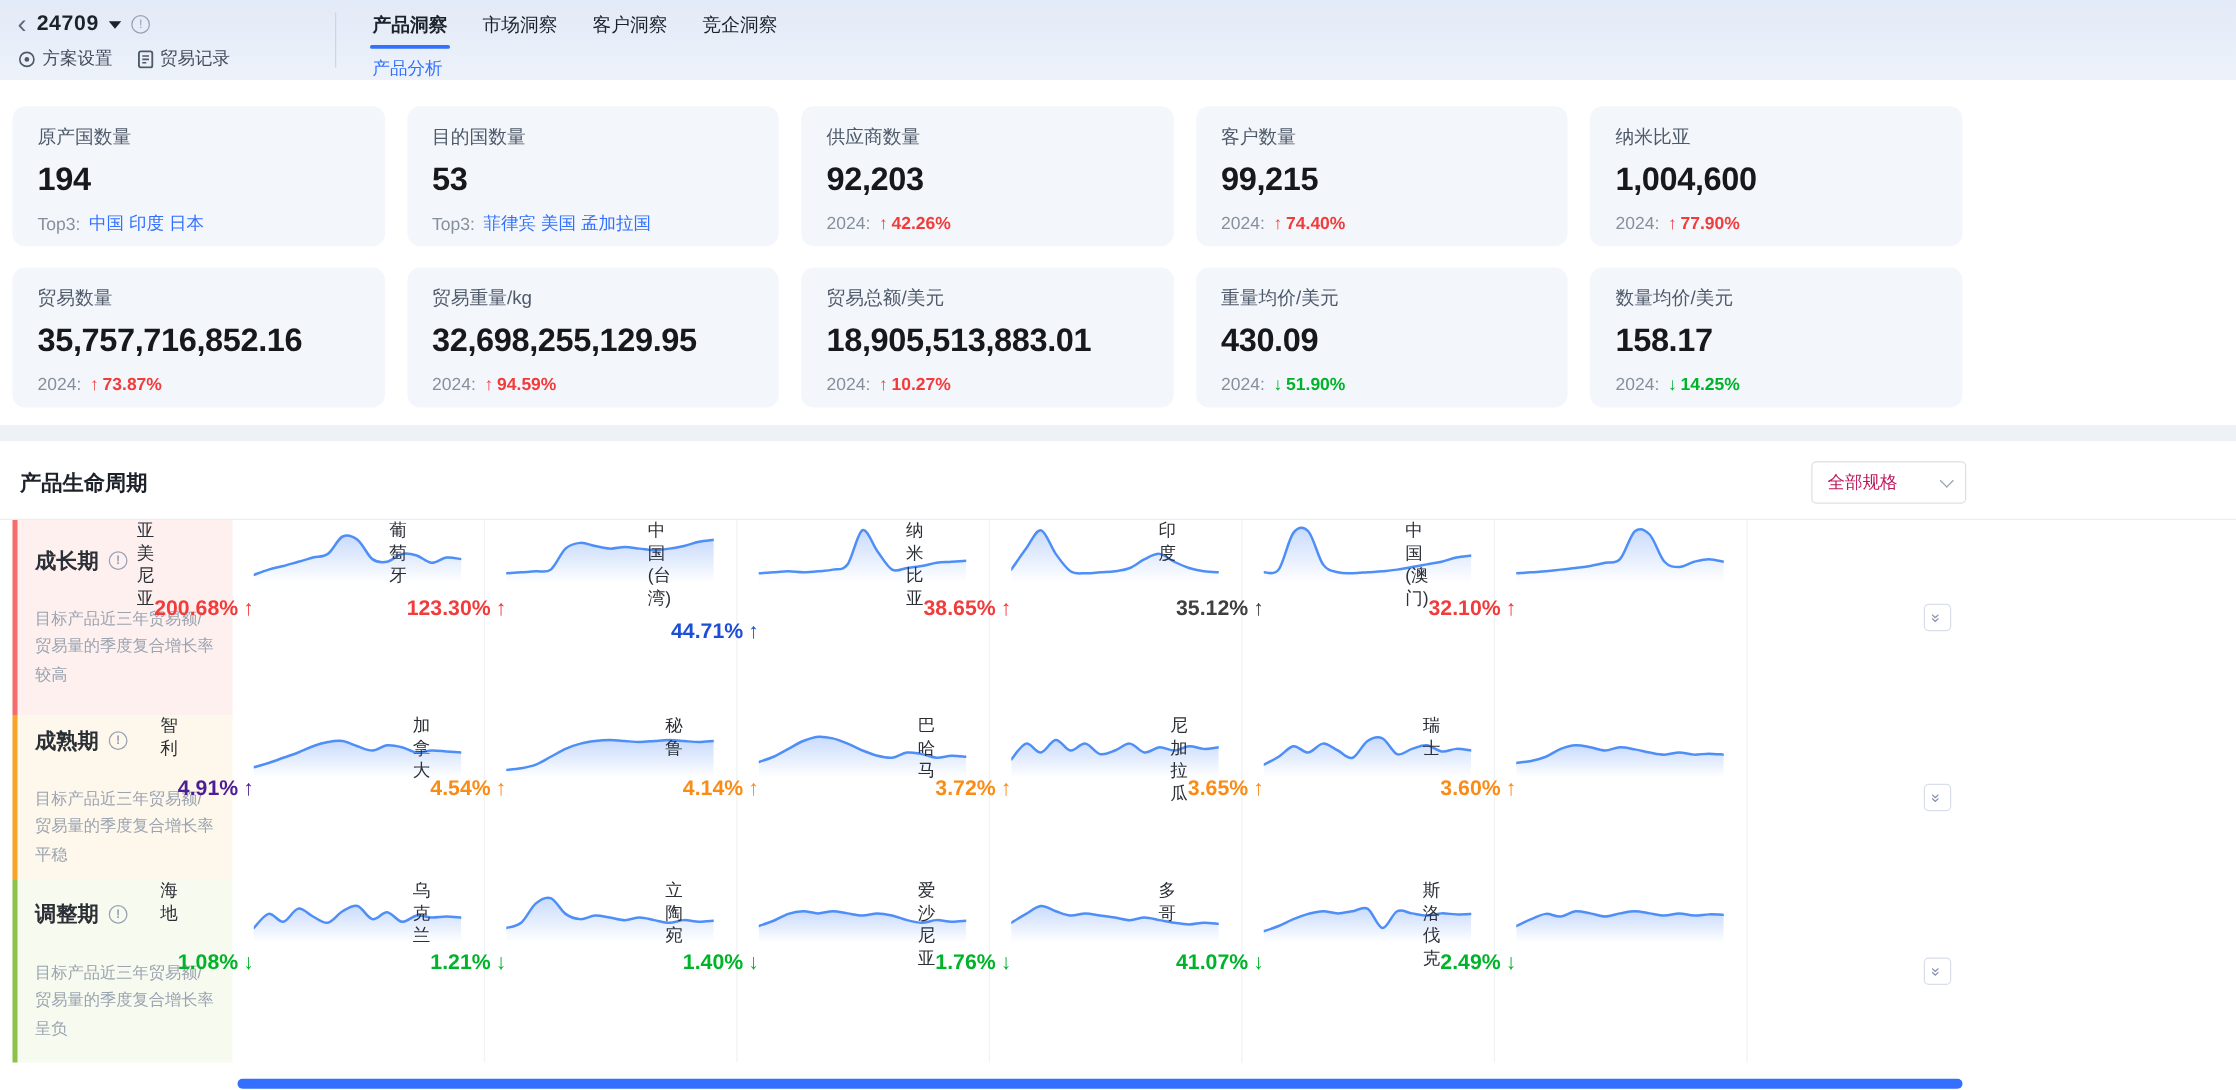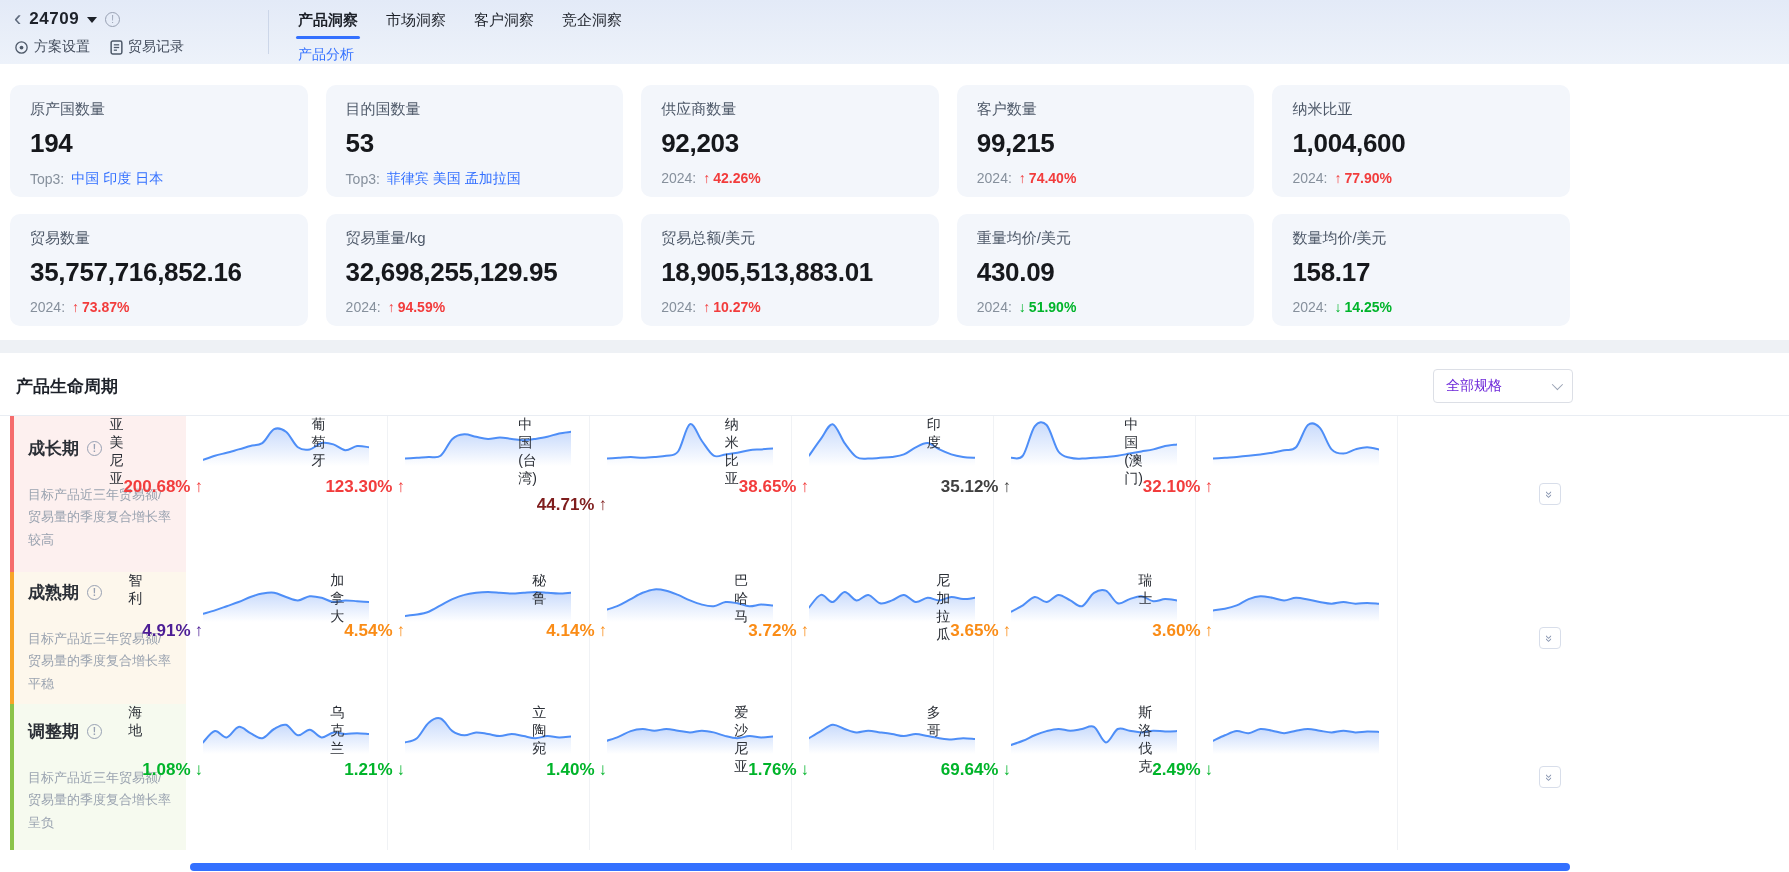--- a/index.html
+++ b/index.html
@@ -38,23 +38,23 @@
   .top3-link { color:#3370ff; margin-right:4px; cursor:pointer; }
   .delta { font-weight:bold; display:flex; gap:3px; align-items:center; }
   .delta.up { color:#f23c3c; }
   .delta.down { color:#00b42a; }
   .arrow { font-weight:bold; }
 
   
   .lifecycle-panel { margin-top:13px; background:#fff; height:522px; padding:12px 0 0 10px; position:relative; }
   .lc-header { display:flex; justify-content:space-between; align-items:center; padding:4px 216px 12px 6px;font-family:Liberation Mono, monospace; }
   .lc-title { font-size:17px; font-weight:bold; }
-  .lc-select { width:140px; height:34px; border:1px solid #dcdfe6; border-radius:4px; background:#fff;
+  .lc-select { width:124px; height:34px; border:1px solid #dcdfe6; border-radius:4px; background:#fff;
     display:flex; align-items:center; justify-content:space-between; padding:0 12px; font-size:14px;
-    color:#6d28d9; cursor:pointer; }
+    color:#be185d; cursor:pointer; }
   .select-chevron { width:8px; height:8px; border-right:1.5px solid #98a1b3; border-bottom:1.5px solid #98a1b3;
     transform:rotate(45deg) translateY(-2px); }
   .lc-divider { height:1px; background:#e9edf3; margin-left:-10px; }
   .lc-row { display:flex; width:1563px; }
   .lc-stage { width:176px; border-left:4px solid; padding:0 14px; display:flex; flex-direction:column;
     justify-content:center; flex-shrink:0; }
   .stage-title { font-size:17px; font-weight:bold; color:#2b2f36; display:flex; gap:8px; align-items:center; }
   .stage-desc { margin-top:24px; font-size:13px; color:#9aa3b0; line-height:1.72; }
   .lc-charts { flex:1; display:flex; }
   .lc-cell { width:202px; border-right:1px solid #f0f2f5; padding:0 18px 12px; display:flex;
@@ -268,21 +268,21 @@
               <span>123.30%</span>
               <span class="arrow">↑</span>
             </div>
             <div class="sparkline"><svg width="166" height="50" viewBox="0 0 166 50">
                 <path d="M0,42.6C2.0,42.5,8.0,42.1,11.9,41.8C15.8,41.5,19.8,41.4,23.7,41C27.6,40.6,31.7,42.7,35.6,39.7C39.6,36.7,43.5,26.5,47.4,22.9C51.3,19.3,55.3,18.6,59.3,18.3C63.3,18.0,67.1,20.0,71.1,20.8C75.0,21.6,79.0,22.8,83,22.9C87.0,23.0,91.0,21.6,94.9,21.6C98.9,21.6,102.8,22.5,106.7,22.9C110.7,23.3,114.6,24.2,118.6,24.2C122.5,24.2,126.5,23.5,130.4,22.9C134.4,22.3,138.4,21.7,142.3,20.8C146.3,19.9,150.2,18.2,154.1,17.4C158.0,16.6,164.0,16.1,166,15.8L166,50L0,50Z" fill="url(#sparkFill)"></path>
                 <path d="M0,42.6C2.0,42.5,8.0,42.1,11.9,41.8C15.8,41.5,19.8,41.4,23.7,41C27.6,40.6,31.7,42.7,35.6,39.7C39.6,36.7,43.5,26.5,47.4,22.9C51.3,19.3,55.3,18.6,59.3,18.3C63.3,18.0,67.1,20.0,71.1,20.8C75.0,21.6,79.0,22.8,83,22.9C87.0,23.0,91.0,21.6,94.9,21.6C98.9,21.6,102.8,22.5,106.7,22.9C110.7,23.3,114.6,24.2,118.6,24.2C122.5,24.2,126.5,23.5,130.4,22.9C134.4,22.3,138.4,21.7,142.3,20.8C146.3,19.9,150.2,18.2,154.1,17.4C158.0,16.6,164.0,16.1,166,15.8" fill="none" stroke="#4e8ef7" stroke-width="2" stroke-linecap="round"></path>
               </svg></div>
           </div>
           <div class="lc-cell">
             <div class="cell-country">中国(台湾)</div>
-            <div class="cell-pct" style="color: #7f1d1d; margin-top: 42px;">
+            <div class="cell-pct" style="color: #1d4ed8; margin-top: 42px;">
               <span>44.71%</span>
               <span class="arrow">↑</span>
             </div>
             <div class="sparkline"><svg width="166" height="50" viewBox="0 0 166 50">
                 <path d="M0,42.6C2.0,42.5,8.0,42.1,11.9,41.8C15.8,41.5,19.8,41.0,23.7,41C27.6,41.0,31.7,41.8,35.6,41.8C39.6,41.8,43.5,41.4,47.4,41C51.3,40.6,55.3,40.6,59.3,39.7C63.3,38.8,67.1,40.8,71.1,35.5C75.0,30.3,79.0,9.9,83,8.2C87.0,6.4,91.0,19.8,94.9,25C98.9,30.3,102.8,37.5,106.7,39.7C110.7,41.9,114.6,38.9,118.6,38.4C122.5,37.9,126.5,37.5,130.4,36.8C134.4,36.1,138.4,34.8,142.3,34.2C146.3,33.6,150.2,33.7,154.1,33.4C158.0,33.1,164.0,32.7,166,32.6L166,50L0,50Z" fill="url(#sparkFill)"></path>
                 <path d="M0,42.6C2.0,42.5,8.0,42.1,11.9,41.8C15.8,41.5,19.8,41.0,23.7,41C27.6,41.0,31.7,41.8,35.6,41.8C39.6,41.8,43.5,41.4,47.4,41C51.3,40.6,55.3,40.6,59.3,39.7C63.3,38.8,67.1,40.8,71.1,35.5C75.0,30.3,79.0,9.9,83,8.2C87.0,6.4,91.0,19.8,94.9,25C98.9,30.3,102.8,37.5,106.7,39.7C110.7,41.9,114.6,38.9,118.6,38.4C122.5,37.9,126.5,37.5,130.4,36.8C134.4,36.1,138.4,34.8,142.3,34.2C146.3,33.6,150.2,33.7,154.1,33.4C158.0,33.1,164.0,32.7,166,32.6" fill="none" stroke="#4e8ef7" stroke-width="2" stroke-linecap="round"></path>
               </svg></div>
           </div>
           <div class="lc-cell">
             <div class="cell-country">纳米比亚</div>
@@ -455,21 +455,21 @@
               <span class="arrow">↓</span>
             </div>
             <div class="sparkline"><svg width="166" height="50" viewBox="0 0 166 50">
                 <path d="M0,34.2C2.0,33.0,8.0,29.3,11.9,27.1C15.8,24.9,19.8,21.2,23.7,20.8C27.6,20.4,31.7,23.7,35.6,25C39.6,26.3,43.5,28.1,47.4,28.4C51.3,28.7,55.3,26.7,59.3,26.7C63.3,26.7,67.1,27.8,71.1,28.4C75.0,28.9,79.0,29.4,83,30C87.0,30.6,91.0,32.1,94.9,32.1C98.9,32.1,102.8,30.0,106.7,30C110.7,30.0,114.6,31.4,118.6,32.1C122.5,32.8,126.5,33.6,130.4,34.2C134.4,34.8,138.4,35.5,142.3,35.5C146.3,35.5,150.2,34.3,154.1,34.2C158.0,34.1,164.0,35.0,166,35.1L166,50L0,50Z" fill="url(#sparkFill)"></path>
                 <path d="M0,34.2C2.0,33.0,8.0,29.3,11.9,27.1C15.8,24.9,19.8,21.2,23.7,20.8C27.6,20.4,31.7,23.7,35.6,25C39.6,26.3,43.5,28.1,47.4,28.4C51.3,28.7,55.3,26.7,59.3,26.7C63.3,26.7,67.1,27.8,71.1,28.4C75.0,28.9,79.0,29.4,83,30C87.0,30.6,91.0,32.1,94.9,32.1C98.9,32.1,102.8,30.0,106.7,30C110.7,30.0,114.6,31.4,118.6,32.1C122.5,32.8,126.5,33.6,130.4,34.2C134.4,34.8,138.4,35.5,142.3,35.5C146.3,35.5,150.2,34.3,154.1,34.2C158.0,34.1,164.0,35.0,166,35.1" fill="none" stroke="#4e8ef7" stroke-width="2" stroke-linecap="round"></path>
               </svg></div>
           </div>
           <div class="lc-cell">
             <div class="cell-country">多哥</div>
             <div class="cell-pct" style="color: rgb(0, 180, 42);">
-              <span>69.64%</span>
+              <span>41.07%</span>
               <span class="arrow">↓</span>
             </div>
             <div class="sparkline"><svg width="166" height="50" viewBox="0 0 166 50">
                 <path d="M0,41C2.0,40.3,8.0,38.4,11.9,36.8C15.8,35.2,19.8,32.9,23.7,31.3C27.6,29.7,31.7,28.2,35.6,27.1C39.6,26.1,43.5,25.1,47.4,25C51.3,24.9,55.3,26.7,59.3,26.7C63.3,26.7,67.1,25.6,71.1,25C75.0,24.4,79.0,20.7,83,22.9C87.0,25.1,91.0,38.0,94.9,38.4C98.9,38.8,102.8,26.9,106.7,25C110.7,23.1,114.6,26.1,118.6,26.7C122.5,27.3,126.5,28.4,130.4,28.4C134.4,28.4,138.4,26.8,142.3,26.7C146.3,26.6,150.2,27.4,154.1,27.5C158.0,27.6,164.0,27.2,166,27.1L166,50L0,50Z" fill="url(#sparkFill)"></path>
                 <path d="M0,41C2.0,40.3,8.0,38.4,11.9,36.8C15.8,35.2,19.8,32.9,23.7,31.3C27.6,29.7,31.7,28.2,35.6,27.1C39.6,26.1,43.5,25.1,47.4,25C51.3,24.9,55.3,26.7,59.3,26.7C63.3,26.7,67.1,25.6,71.1,25C75.0,24.4,79.0,20.7,83,22.9C87.0,25.1,91.0,38.0,94.9,38.4C98.9,38.8,102.8,26.9,106.7,25C110.7,23.1,114.6,26.1,118.6,26.7C122.5,27.3,126.5,28.4,130.4,28.4C134.4,28.4,138.4,26.8,142.3,26.7C146.3,26.6,150.2,27.4,154.1,27.5C158.0,27.6,164.0,27.2,166,27.1" fill="none" stroke="#4e8ef7" stroke-width="2" stroke-linecap="round"></path>
               </svg></div>
           </div>
           <div class="lc-cell">
             <div class="cell-country">斯洛伐克</div>
             <div class="cell-pct" style="color: rgb(0, 180, 42);">

